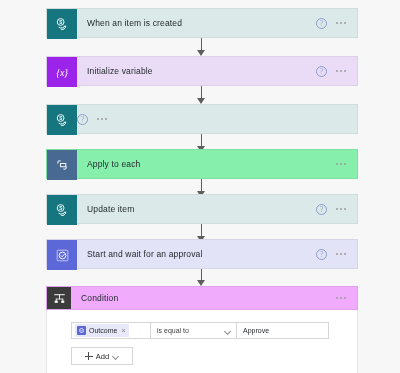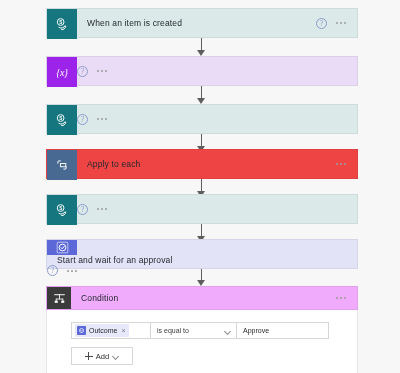--- a/index.html
+++ b/index.html
@@ -91,21 +91,21 @@
   
   .ic-sharepoint { background: #15767f; }
   .ic-variable   { background: #9b23ea; }
   .ic-foreach    { background: #486991; }
   .ic-approval   { background: #5c68d8; }
   .ic-condition  { background: #3b3b3b; }
 
   
   .bg-sharepoint { background: #dbeae9; }
   .bg-variable   { background: #eadcf7; }
-  .bg-foreach    { background: #ef4444; }
+  .bg-foreach    { background: #86efac; }
   .bg-approval   { background: #e3e3f7; }
 
   
   .connector {
     position: absolute;
     left: 201px;
     width: 1px;
     background: #605e5c;
   }
   .arrowhead {
@@ -316,20 +316,23 @@
           <i></i>
           <i></i>
         </div>
     </div>
   </div>
 
   <div class="card bg-variable" style="top:56px;">
     <div class="card-icon ic-variable">
       <span class="var-glyph">{x}</span>
     </div>
+    <div class="card-body">
+      <span class="card-title">Initialize variable</span>
+    </div>
     <div class="card-actions">
       <div class="help-icon">?</div>
       <div class="ellipsis">
           <i></i>
           <i></i>
           <i></i>
         </div>
     </div>
   </div>
 
@@ -374,31 +377,34 @@
 
   <div class="card bg-sharepoint" style="top:194px;">
     <div class="card-icon ic-sharepoint">
       <svg width="15" height="15" viewBox="0 0 24 24" aria-hidden="true">
         <circle cx="9" cy="8" r="5.4" fill="none" stroke="#ffffff" stroke-width="1.5"></circle>
         <path d="M6.4 16.6a6 6 0 0 0 9.3-2.2" fill="none" stroke="#ffffff" stroke-width="1.6" stroke-linecap="round"></path>
         <path d="M10.6 20.2a5.6 5.6 0 0 0 6.6-5.6" fill="none" stroke="#ffffff" stroke-width="1.6" stroke-linecap="round"></path>
         <text x="6.6" y="11.2" font-family="Liberation Sans, sans-serif" font-size="7.5" font-weight="bold" fill="#ffffff">S</text>
       </svg>
     </div>
+    <div class="card-body">
+      <span class="card-title">Update item</span>
+    </div>
     <div class="card-actions">
       <div class="help-icon">?</div>
       <div class="ellipsis">
           <i></i>
           <i></i>
           <i></i>
         </div>
     </div>
   </div>
 
-  <div class="card bg-approval" style="top:239px;flex-direction:column;">
+  <div class="card bg-approval" style="top:239px;">
     <div class="card-icon ic-approval">
       <svg width="15" height="15" viewBox="0 0 24 24" aria-hidden="true">
         <rect x="3.5" y="3.5" width="17" height="17" rx="1.5" fill="none" stroke="#ffffff" stroke-width="1.3" opacity="0.75"></rect>
         <circle cx="12" cy="12" r="5.4" fill="none" stroke="#ffffff" stroke-width="1.5"></circle>
         <path d="M9.6 12.2l1.8 1.9 3.4-3.9" fill="none" stroke="#ffffff" stroke-width="1.5" stroke-linecap="round" stroke-linejoin="round"></path>
       </svg>
     </div>
     <div class="card-body">
       <span class="card-title">Start and wait for an approval</span>
     </div>

